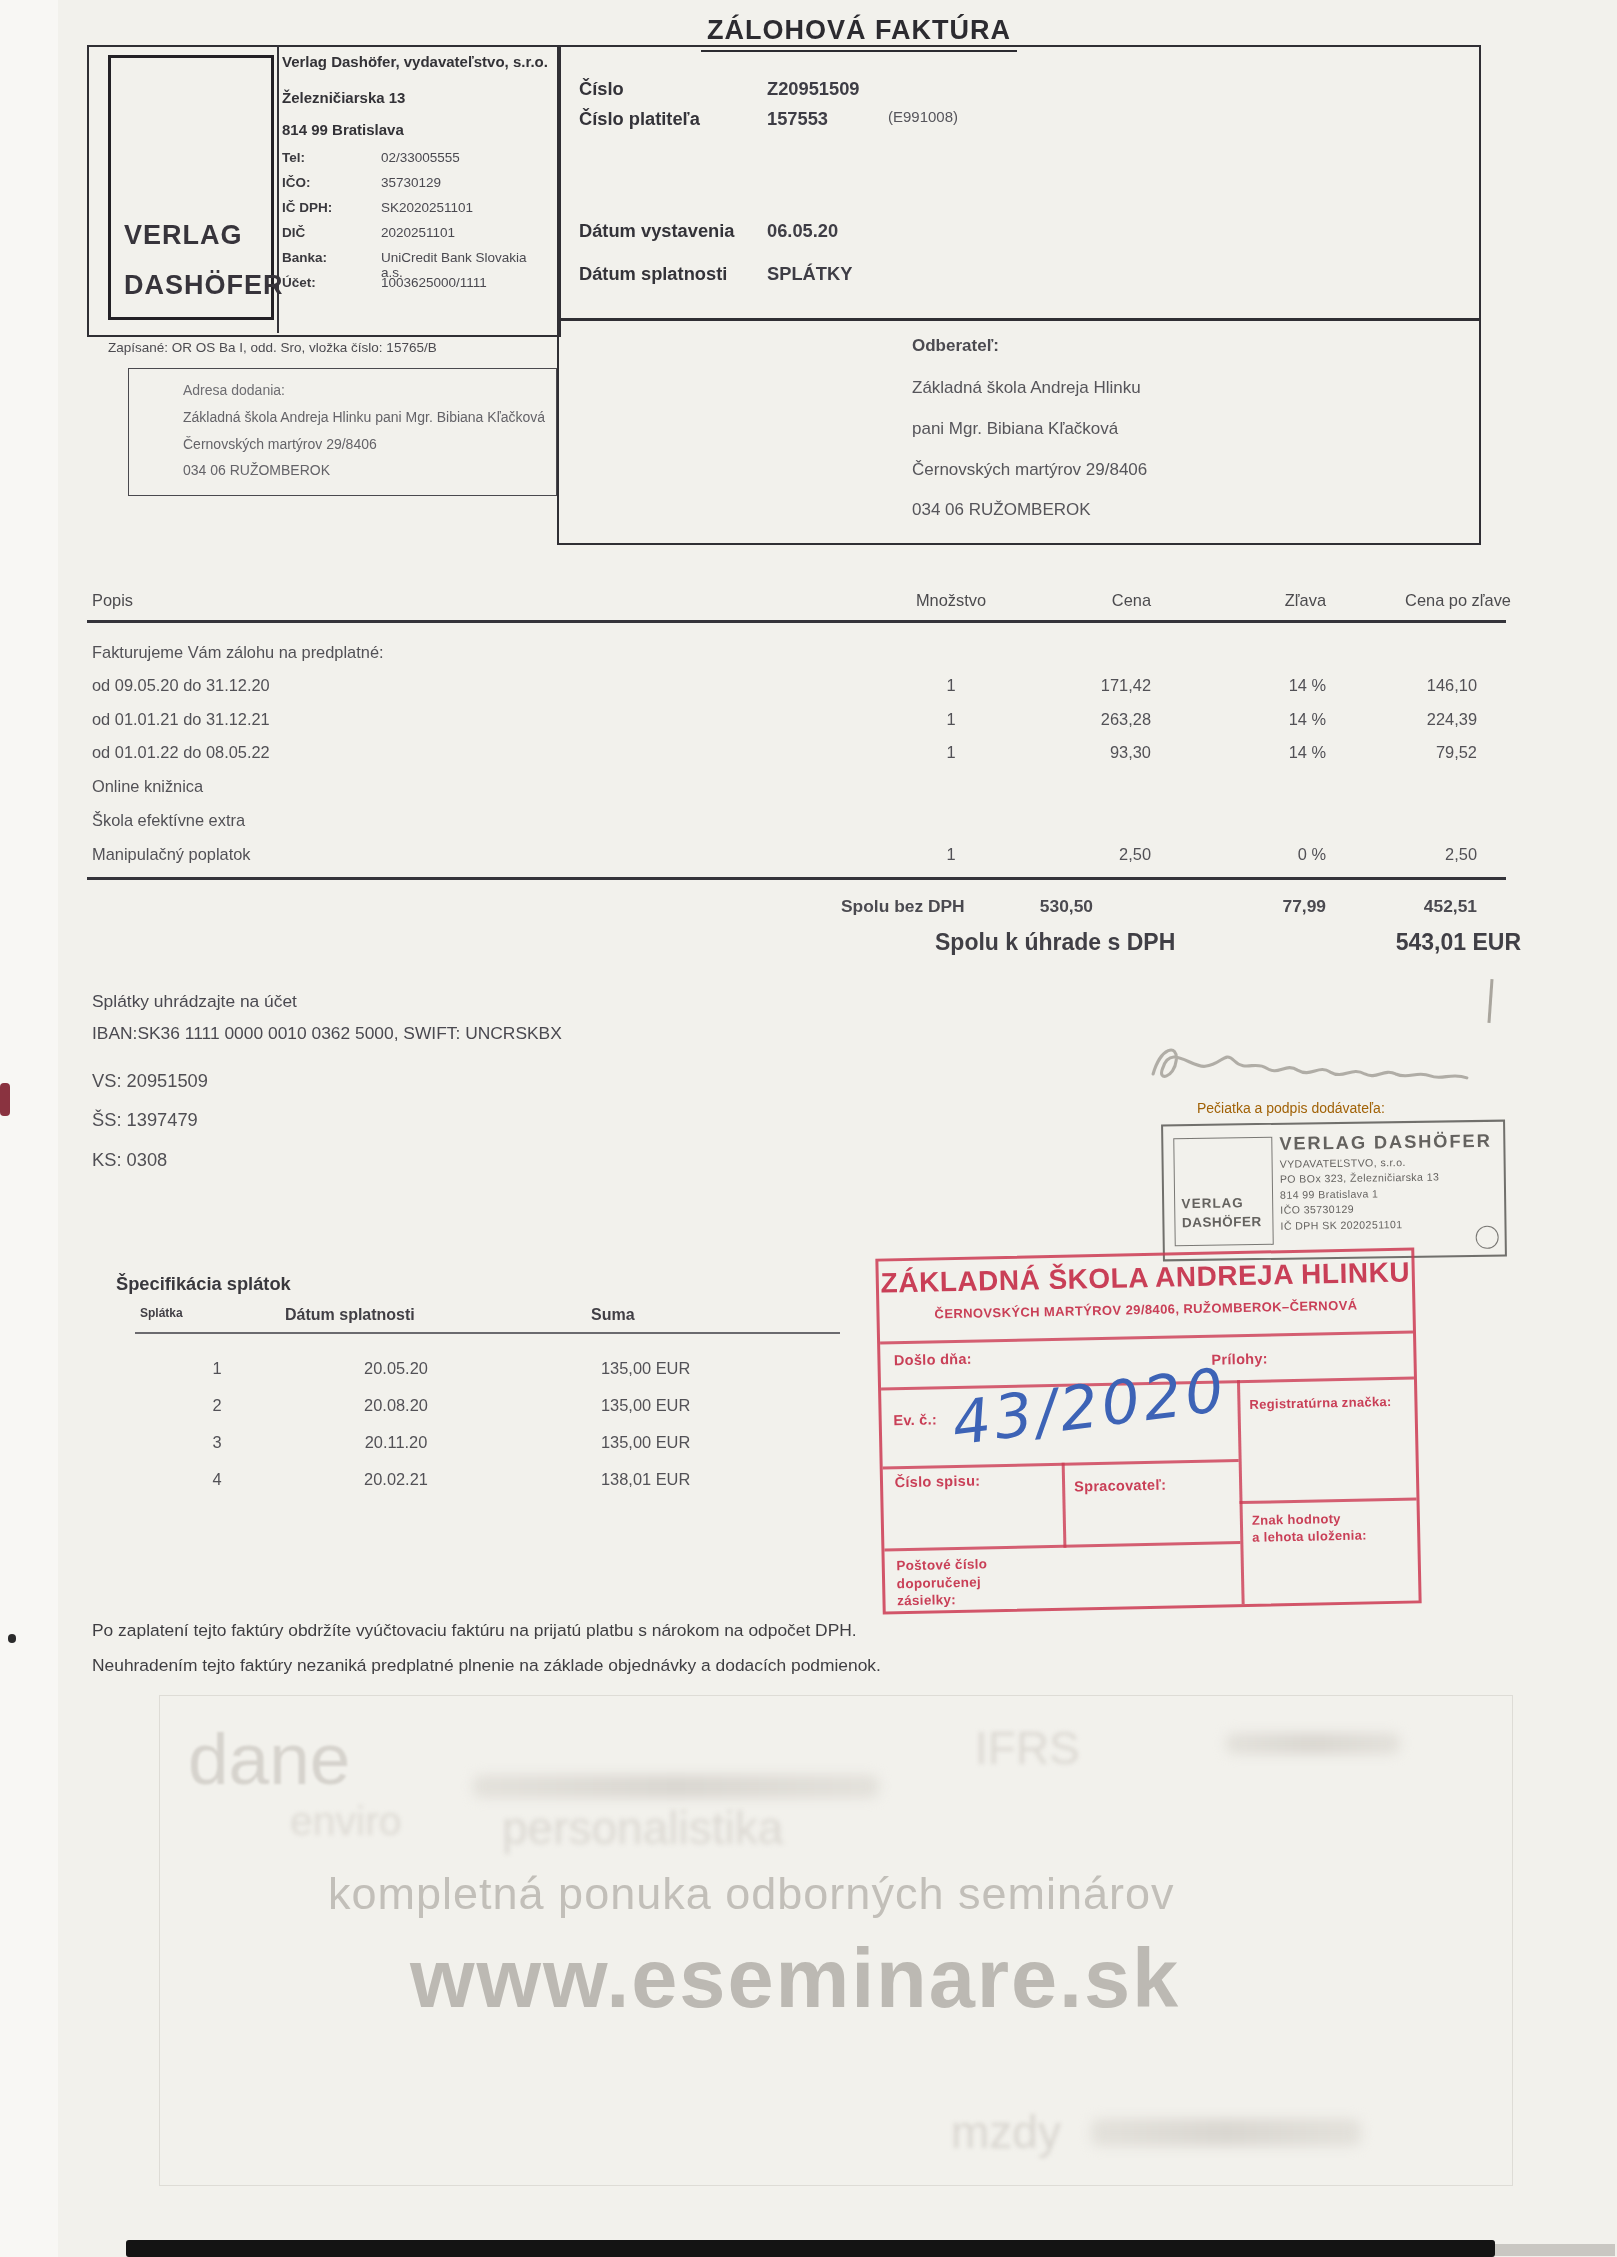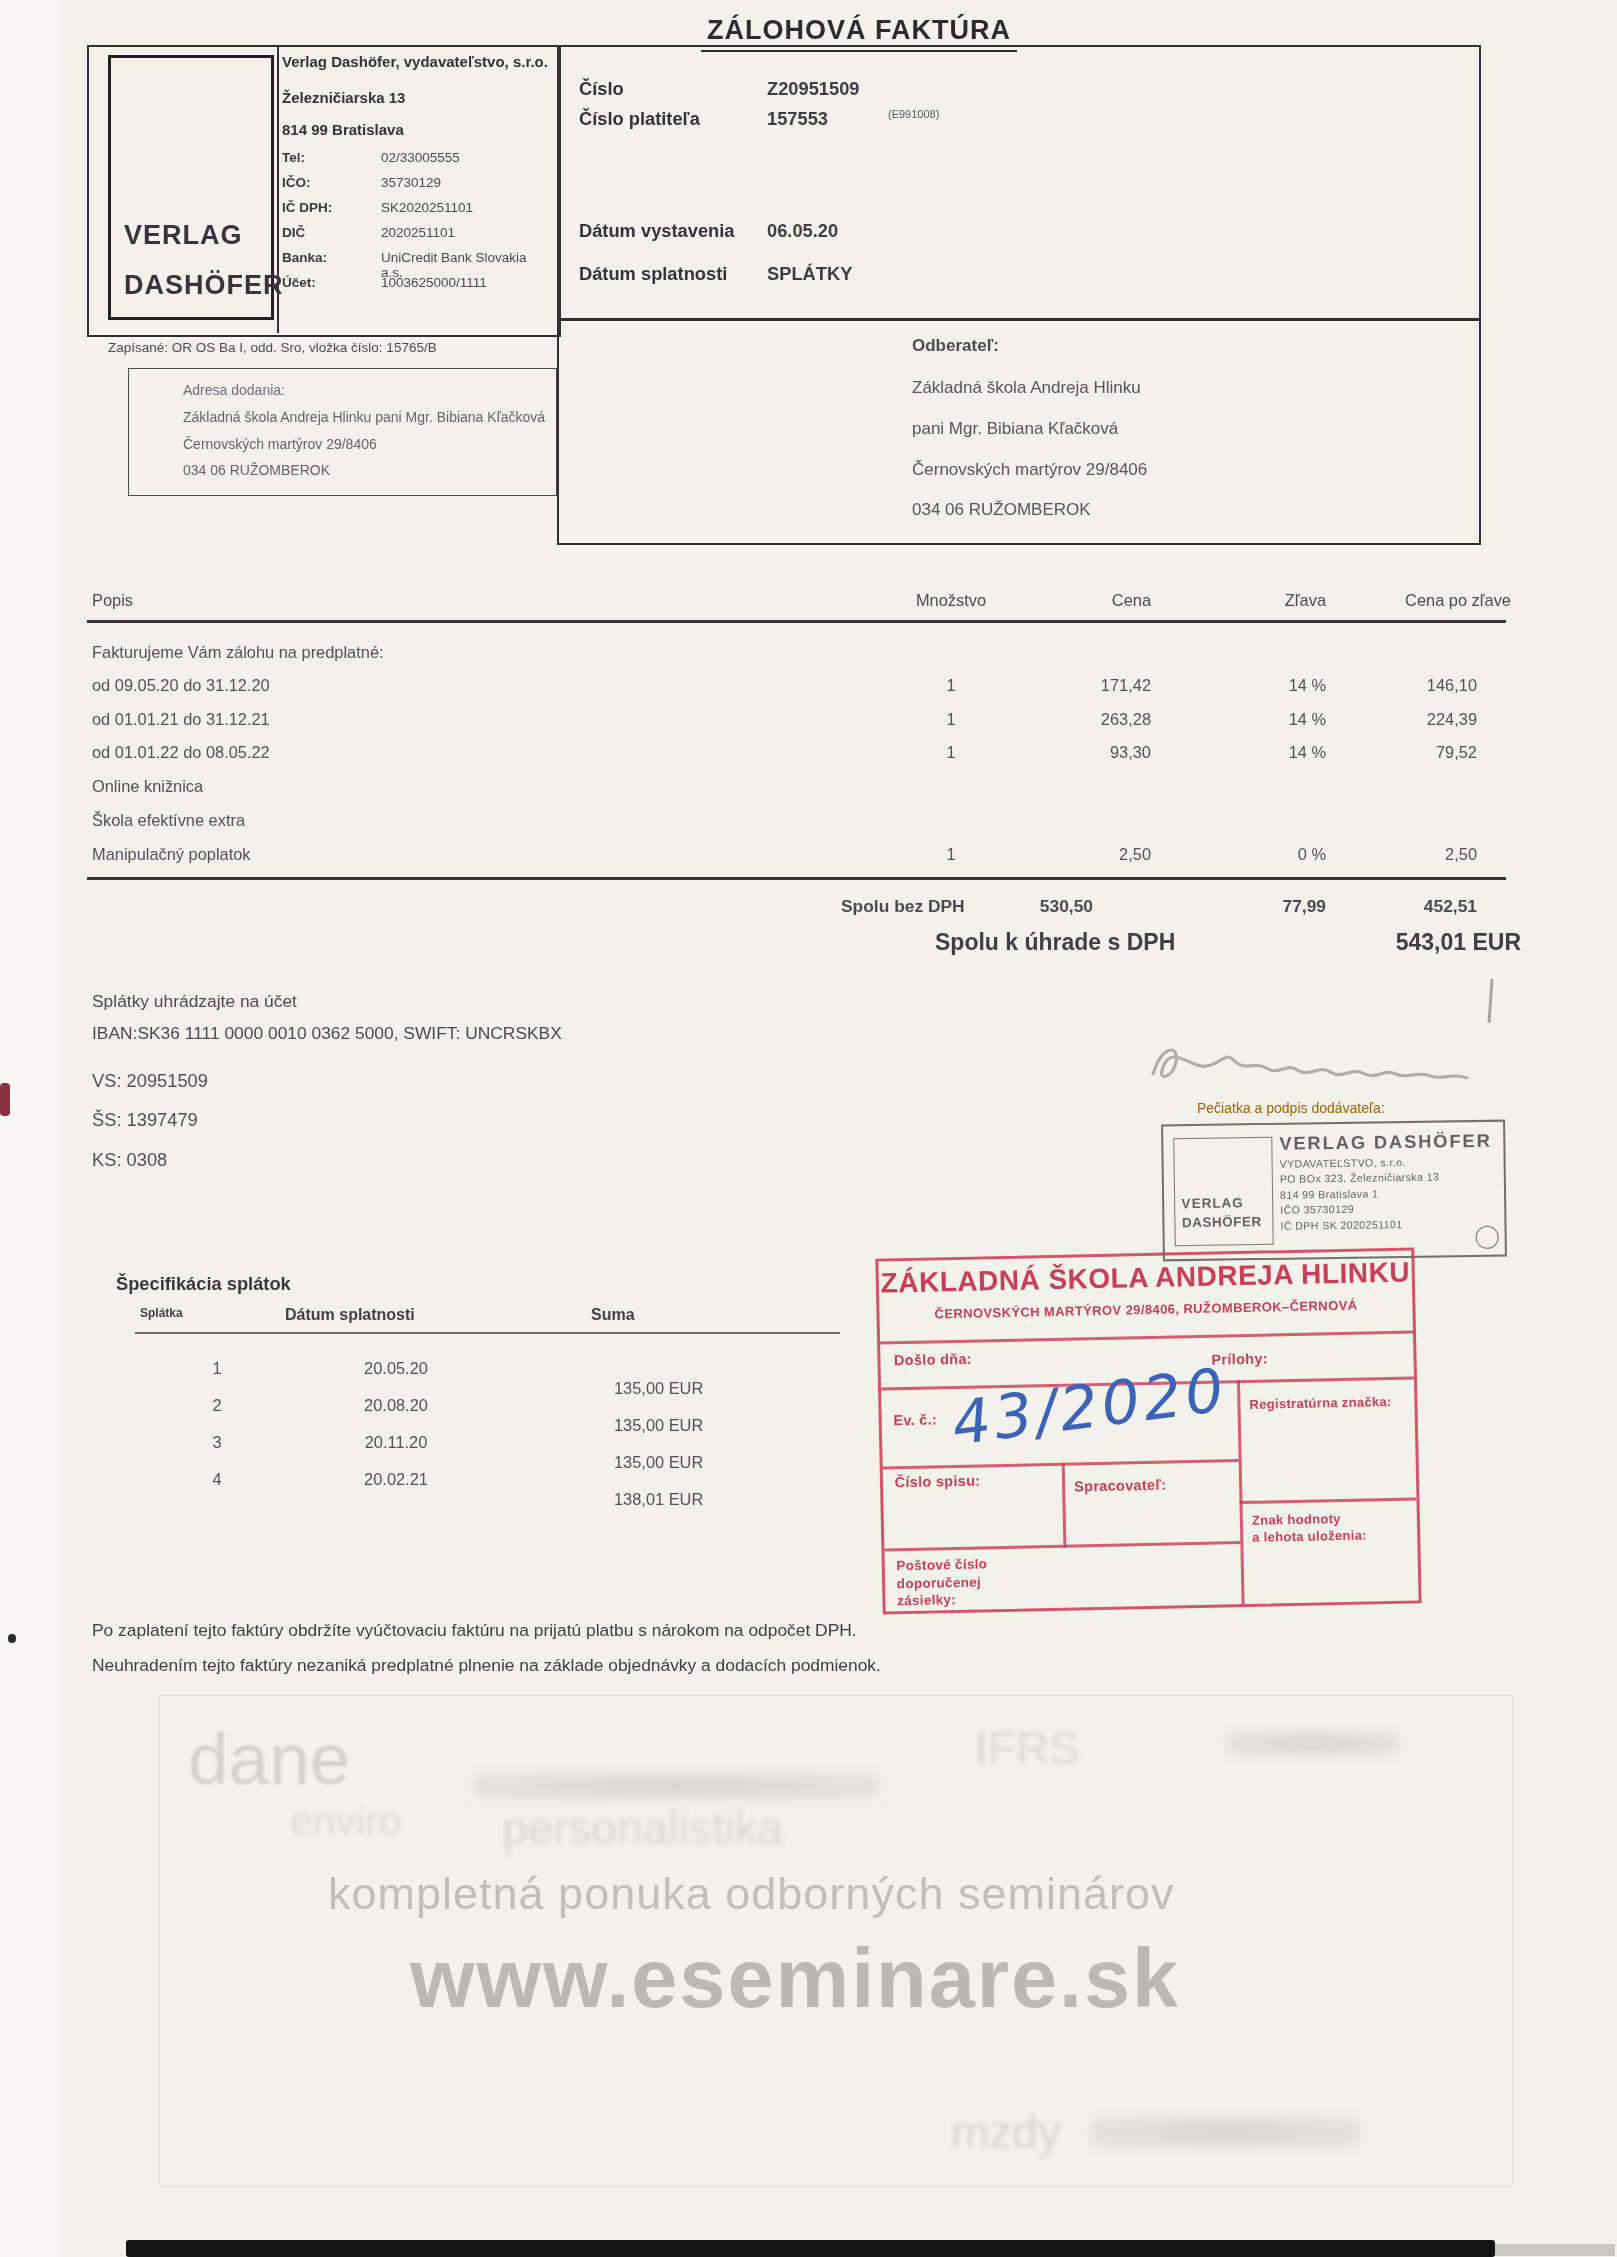--- a/index.html
+++ b/index.html
@@ -18,21 +18,21 @@
   .sup-bold{font-size:15px;font-weight:bold;color:#333237;}
   .sup-label{font-size:13.5px;font-weight:bold;color:#3a393e;}
   .sup-val{font-size:13.5px;color:#4a4950;}
   .sup-row{position:absolute;left:282px;width:270px;height:21px;}
   .sup-row .lab{position:absolute;left:0;}
   .sup-row .val{position:absolute;left:99px;}
   
   .meta-row{position:absolute;left:557px;width:920px;height:31px;}
   .meta-row .lab{position:absolute;left:22px;font-size:18.3px;font-weight:bold;color:#343339;}
   .meta-row .val{position:absolute;left:210px;font-size:18.3px;font-weight:bold;color:#3e3d45;}
-  .meta-row .ext{position:absolute;left:331px;font-size:11px;color:#56555b;}
+  .meta-row .ext{position:absolute;left:331px;font-size:15px;color:#56555b;}
   
   .cust{font-size:17px;color:#56555a;}
   .deliv{font-size:14px;color:#646368;}
   
   .th{font-size:16.4px;color:#4c4b4e;}
   .item-row{position:absolute;left:0;width:1617px;height:29px;font-size:16.4px;color:#525156;}
   .col-popis{position:absolute;left:92px;}
   .col-qty{position:absolute;left:898px;width:106px;text-align:center;}
   .col-cena{position:absolute;left:1009px;width:142px;text-align:right;}
   .col-zlava{position:absolute;left:1197px;width:129px;text-align:right;}
@@ -41,21 +41,21 @@
   .subt{font-size:17.4px;font-weight:bold;color:#4b4a50;}
   .tot{font-size:23px;font-weight:bold;color:#403f45;}
   
   .pay{font-size:17.4px;color:#4a4950;}
   .sym{font-size:18.3px;color:#504f54;}
   
   .inst-head{font-size:18.3px;font-weight:bold;color:#39383d;}
   .inst-row{position:absolute;left:0;width:869px;height:27px;font-size:16.4px;color:#525156;}
   .i-spl{position:absolute;left:164px;width:106px;text-align:center;}
   .i-dat{position:absolute;left:319px;width:154px;text-align:center;}
-  .i-sum{position:absolute;left:614px;margin-top:20px;}
+  .i-sum{position:absolute;left:601px;}
   
   .rstamp{position:absolute;left:879px;top:1253px;width:533px;height:350px;
           border:3.9px solid rgba(204,58,82,.85);color:rgba(198,48,74,.92);
           transform:rotate(-1.2deg);}
   .rl{position:absolute;background:rgba(204,58,82,.8);}
   .rs-lab{position:absolute;font-weight:bold;letter-spacing:0.3px;}
   
   .gstamp{position:absolute;left:1162px;top:1122px;width:340px;height:133px;
           border:2.4px solid rgba(70,68,66,.75);color:rgba(75,73,70,.85);
           transform:rotate(-0.8deg);}

